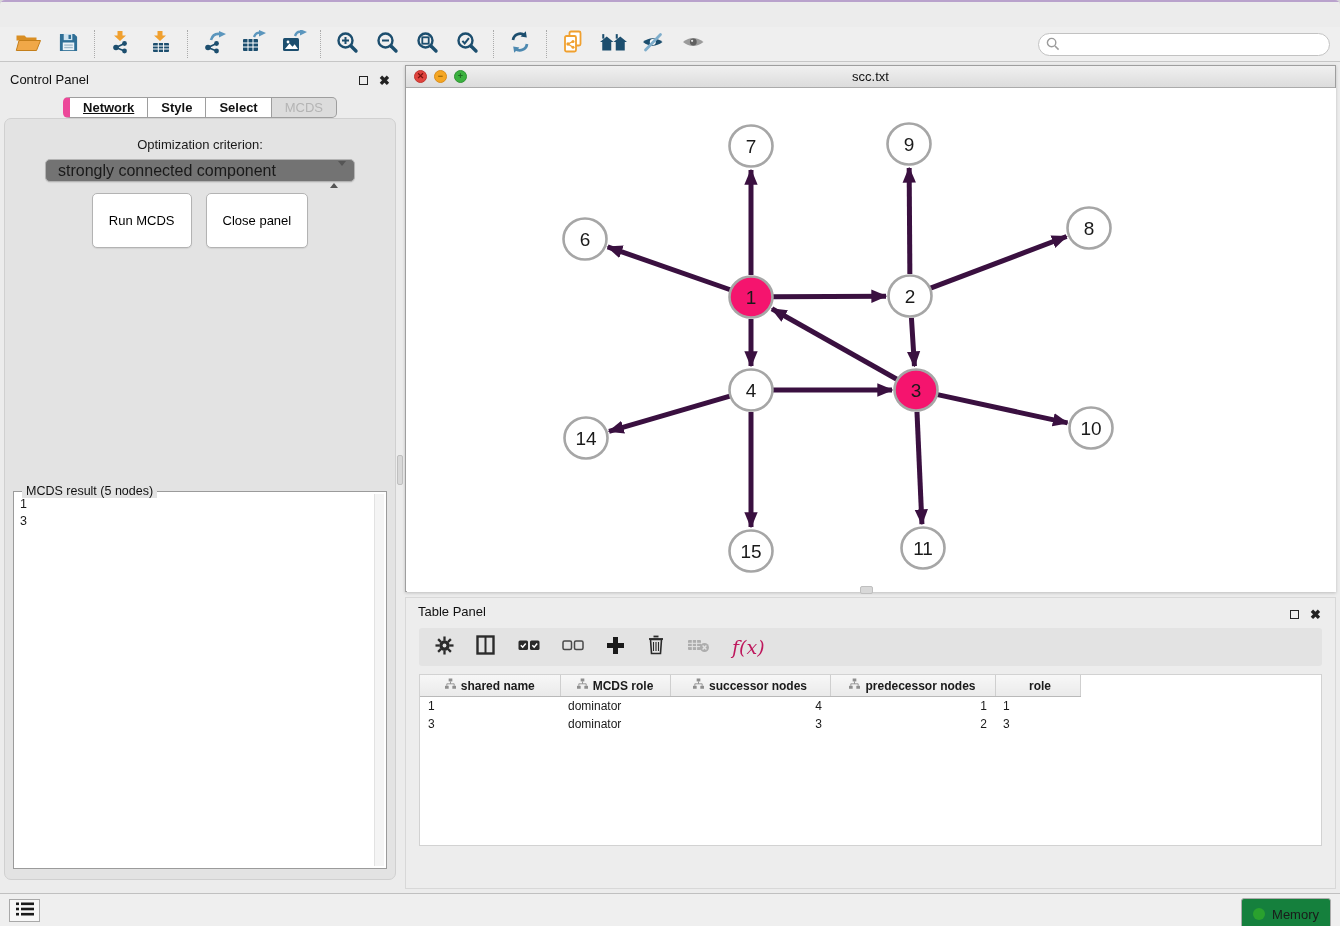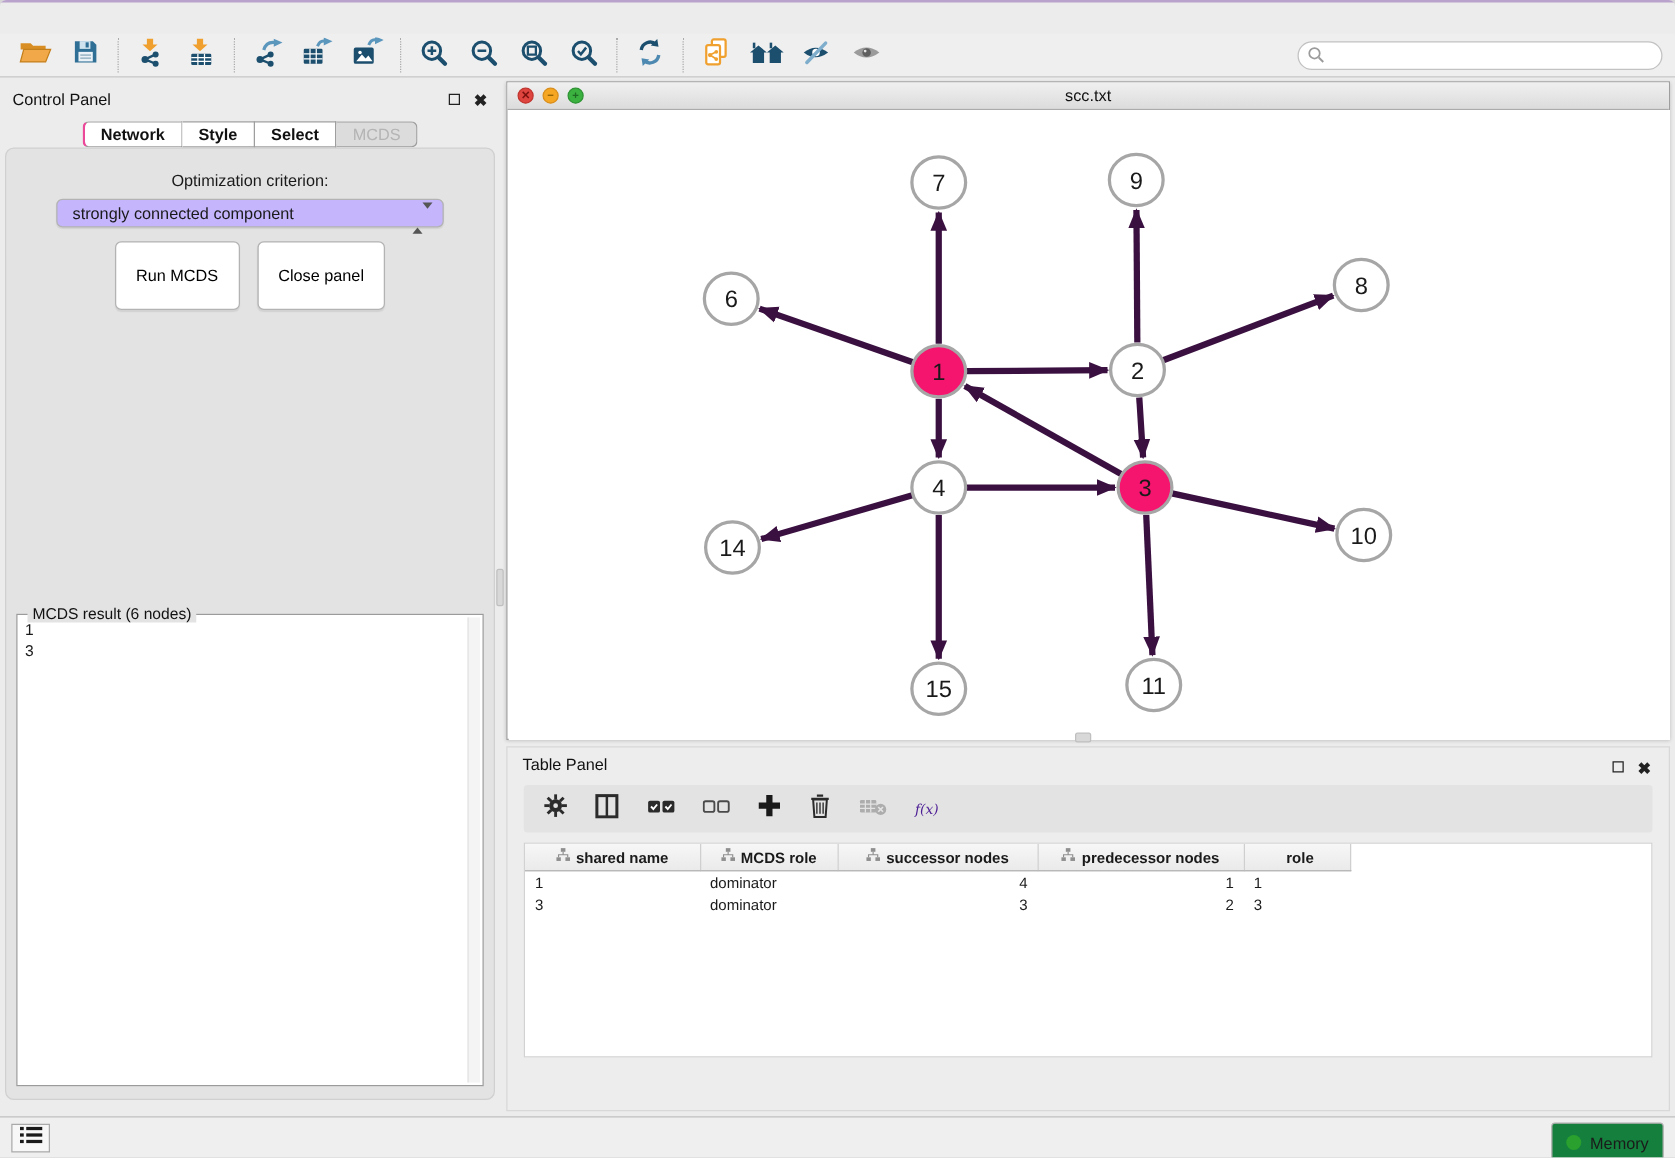--- a/index.html
+++ b/index.html
@@ -28,33 +28,33 @@
   
   .panel-title{font-size:13px;color:#111;}
   .win-ctrls{position:absolute;right:10px;top:9px;display:flex;gap:11px;align-items:center;}
   .float-sq{display:inline-block;width:9px;height:9px;border:1.5px solid #222;}
   .close-x{font-size:13px;font-weight:bold;color:#222;line-height:9px;}
 
   
   .tabbar{display:flex;justify-content:center;}
   .tab{background:#fff;border:1px solid #9E9E9E;border-left:none;padding:2px 13px;
        font-size:13px;font-weight:600;color:#111;cursor:default;white-space:nowrap;}
-  .tab:first-child{border-left:2px solid #ec4899;border-radius:5px 0 0 5px;}
+  .tab:first-child{border-left:7px solid #ec4899;border-radius:5px 0 0 5px;text-decoration:underline;}
   .tab:last-child{border-radius:0 5px 5px 0;}
   .tab.selected{background:#DCDCDC;color:#B4B4B4;font-weight:400;}
 
   
   .control-panel{left:0;top:62px;width:400px;height:818px;}
   .cp-header{position:absolute;left:10px;top:10px;}
   .cp-tabs{position:absolute;left:0;top:35px;width:100%;}
   .cp-content{position:absolute;left:4px;top:56px;right:4px;bottom:0;
               background:#E3E3E3;border:1px solid #D0D0D0;border-radius:7px;}
   .opt-label{position:absolute;top:18px;width:100%;text-align:center;font-size:13px;}
-  .dropdown{position:absolute;left:40px;top:40px;width:310px;height:23px;background:#c4b5fd;
-            border:1px solid #B3B3B3;border-radius:5px;font-size:13px;line-height:21px;
+  .dropdown{position:absolute;left:40px;top:40px;width:310px;height:23px;background:#737373;
+            border:1px solid #B3B3B3;border-radius:5px;font-size:16px;line-height:21px;
             padding:0 26px 0 12px;cursor:default;box-shadow:0 1px 1px rgba(0,0,0,.08);}
   .stepper{position:absolute;right:8px;top:4px;}
   .stepper .up{width:0;height:0;border-left:4px solid transparent;border-right:4px solid transparent;
                border-bottom:5px solid #555;margin-bottom:3px;}
   .stepper .down{width:0;height:0;border-left:4px solid transparent;border-right:4px solid transparent;
                border-top:5px solid #555;}
   .btn-row{position:absolute;top:74px;width:100%;display:flex;justify-content:center;gap:14px;}
   .mac-btn{background:#fff;border:1px solid #B3B3B3;border-radius:5px;font-size:13px;
            padding:19px 16px;cursor:default;box-shadow:0 1px 1px rgba(0,0,0,.08);
            font-family:"Liberation Sans",sans-serif;}
@@ -84,21 +84,21 @@
   .grip-v{left:397px;top:455px;width:6px;height:30px;background:#D8D8D8;border:1px solid #BFBFBF;border-radius:2px;}
   .grip-h{left:860px;top:586px;width:13px;height:8px;background:#D8D8D8;border:1px solid #BFBFBF;border-radius:2px;}
 
   
   .table-panel{left:405px;top:597px;width:931px;height:292px;background:#EDEDED;
                border:1px solid #D8D8D8;}
   .tp-header{position:absolute;left:12px;top:6px;}
   .tp-toolbar{position:absolute;left:13px;right:13px;top:30px;height:38px;background:#E3E3E3;
               border-radius:3px;display:flex;align-items:center;gap:22px;padding-left:16px;}
   .tp-tbtn{display:flex;align-items:center;justify-content:center;cursor:default;}
-  .fx{font-family:"DejaVu Serif",serif;font-style:italic;font-size:11px;color:#4c1d95;}
+  .fx{font-family:"DejaVu Serif",serif;font-style:italic;font-size:19px;color:#be185d;}
   .table-wrap{position:absolute;left:13px;right:13px;top:76px;height:172px;background:#fff;
               border:1px solid #D2D2D2;overflow:hidden;}
   table.nodetbl{border-collapse:collapse;font-size:12px;table-layout:fixed;}
   table.nodetbl th{background:linear-gradient(#F7F7F7,#EAEAEA);border-right:1px solid #CFCFCF;
       border-bottom:1px solid #B9B9B9;font-weight:400;padding:3px 6px;text-align:center;
       white-space:nowrap;cursor:default;}
   table.nodetbl th .hlab{margin-left:5px;font-weight:bold;}
   table.nodetbl td{padding:2px 8px;white-space:nowrap;cursor:default;}
   table.nodetbl td.num{text-align:right;}
   .tp-tabs{position:absolute;left:0;right:0;bottom:7px;}
@@ -281,21 +281,21 @@
       <div class="opt-label">Optimization criterion:</div>
       <div class="dropdown">
         <span>strongly connected component</span>
         <span class="stepper"><span class="up"></span><span class="down"></span></span>
       </div>
       <div class="btn-row">
         <button class="mac-btn">Run MCDS</button>
         <button class="mac-btn">Close panel</button>
       </div>
       <div class="result-group">
-        <div class="result-legend">MCDS result (6 nodes)</div>
+        <div class="result-legend">MCDS result (5 nodes)</div>
         <div class="result-body">
           <div>1</div>
           <div>3</div>
         </div>
         <div class="result-scroll"></div>
       </div>
     </div>
   </div>
 
   <div class="abs net-window">

